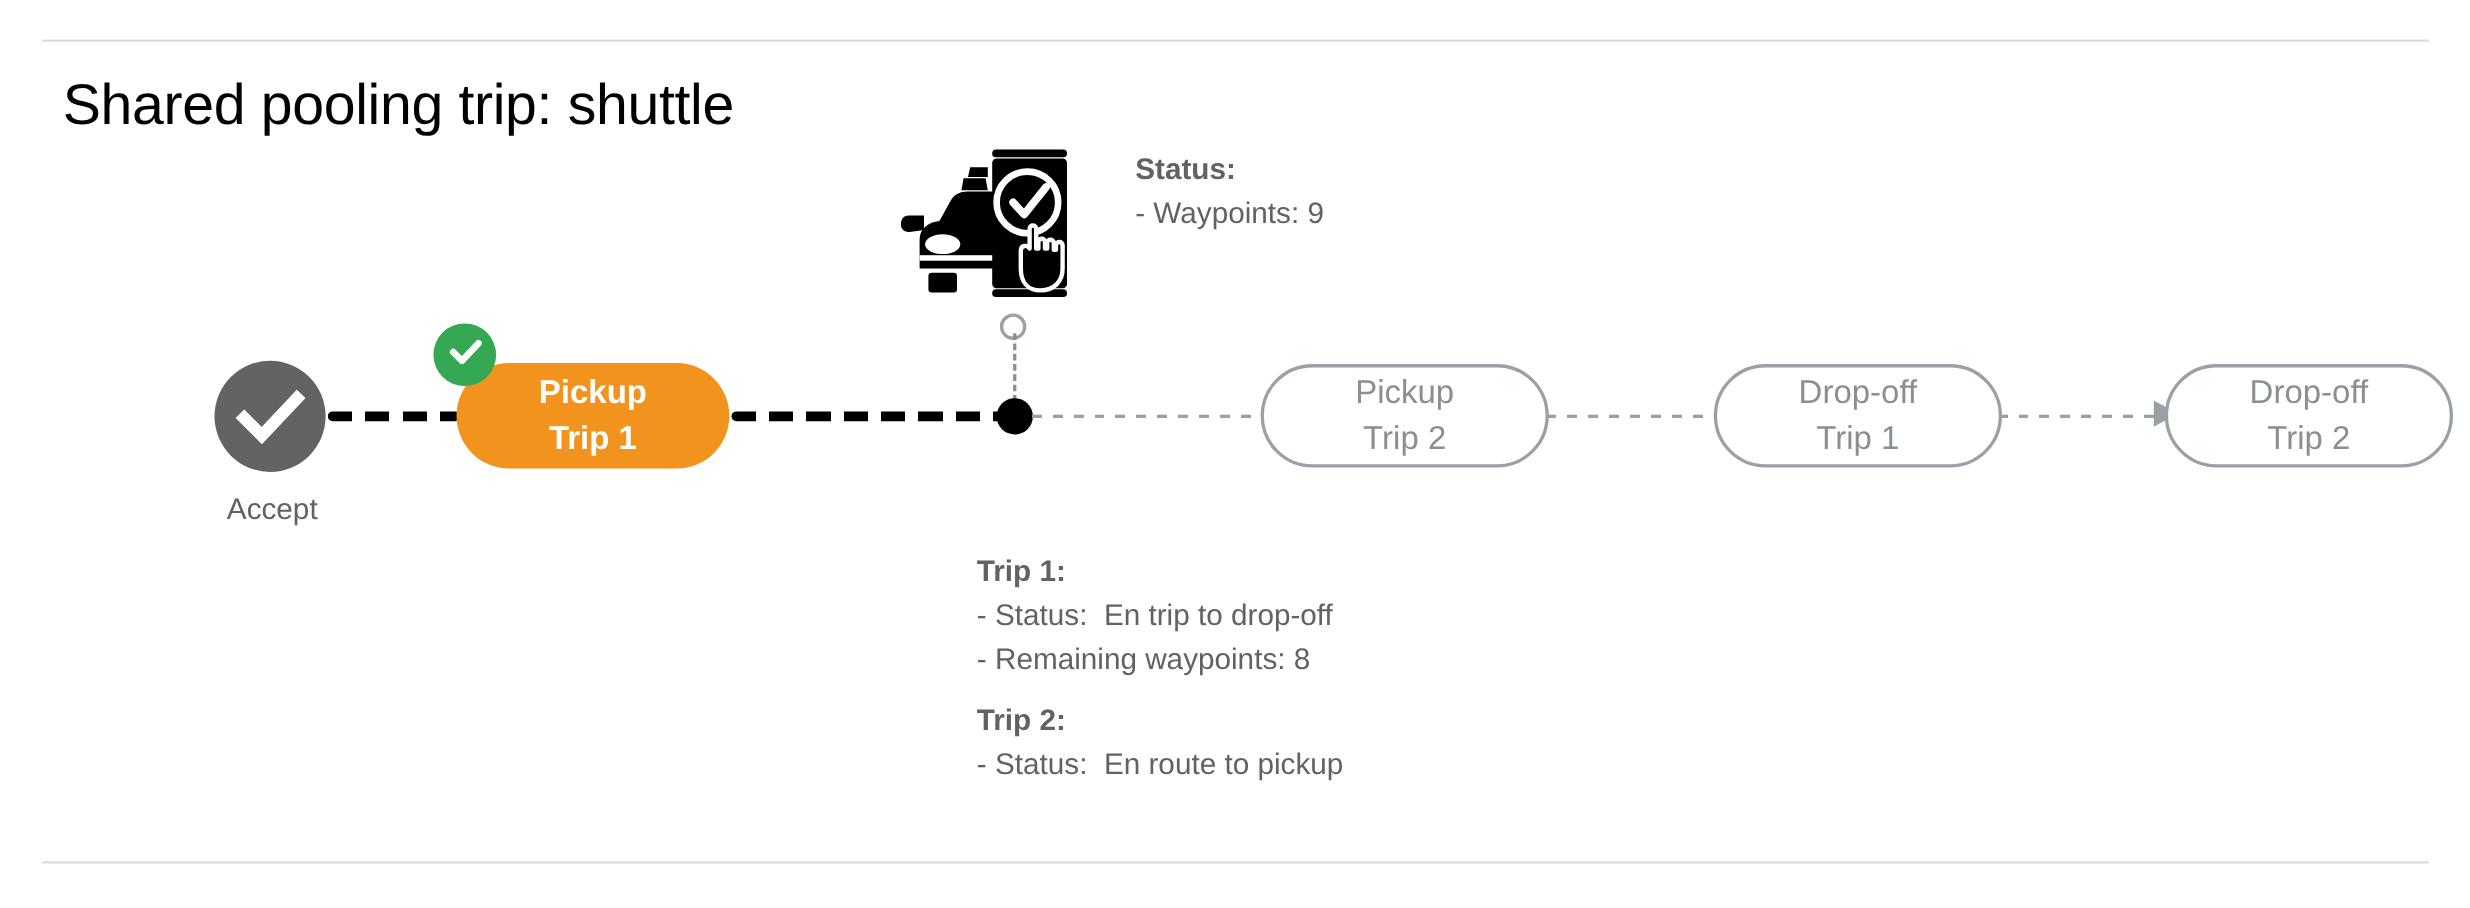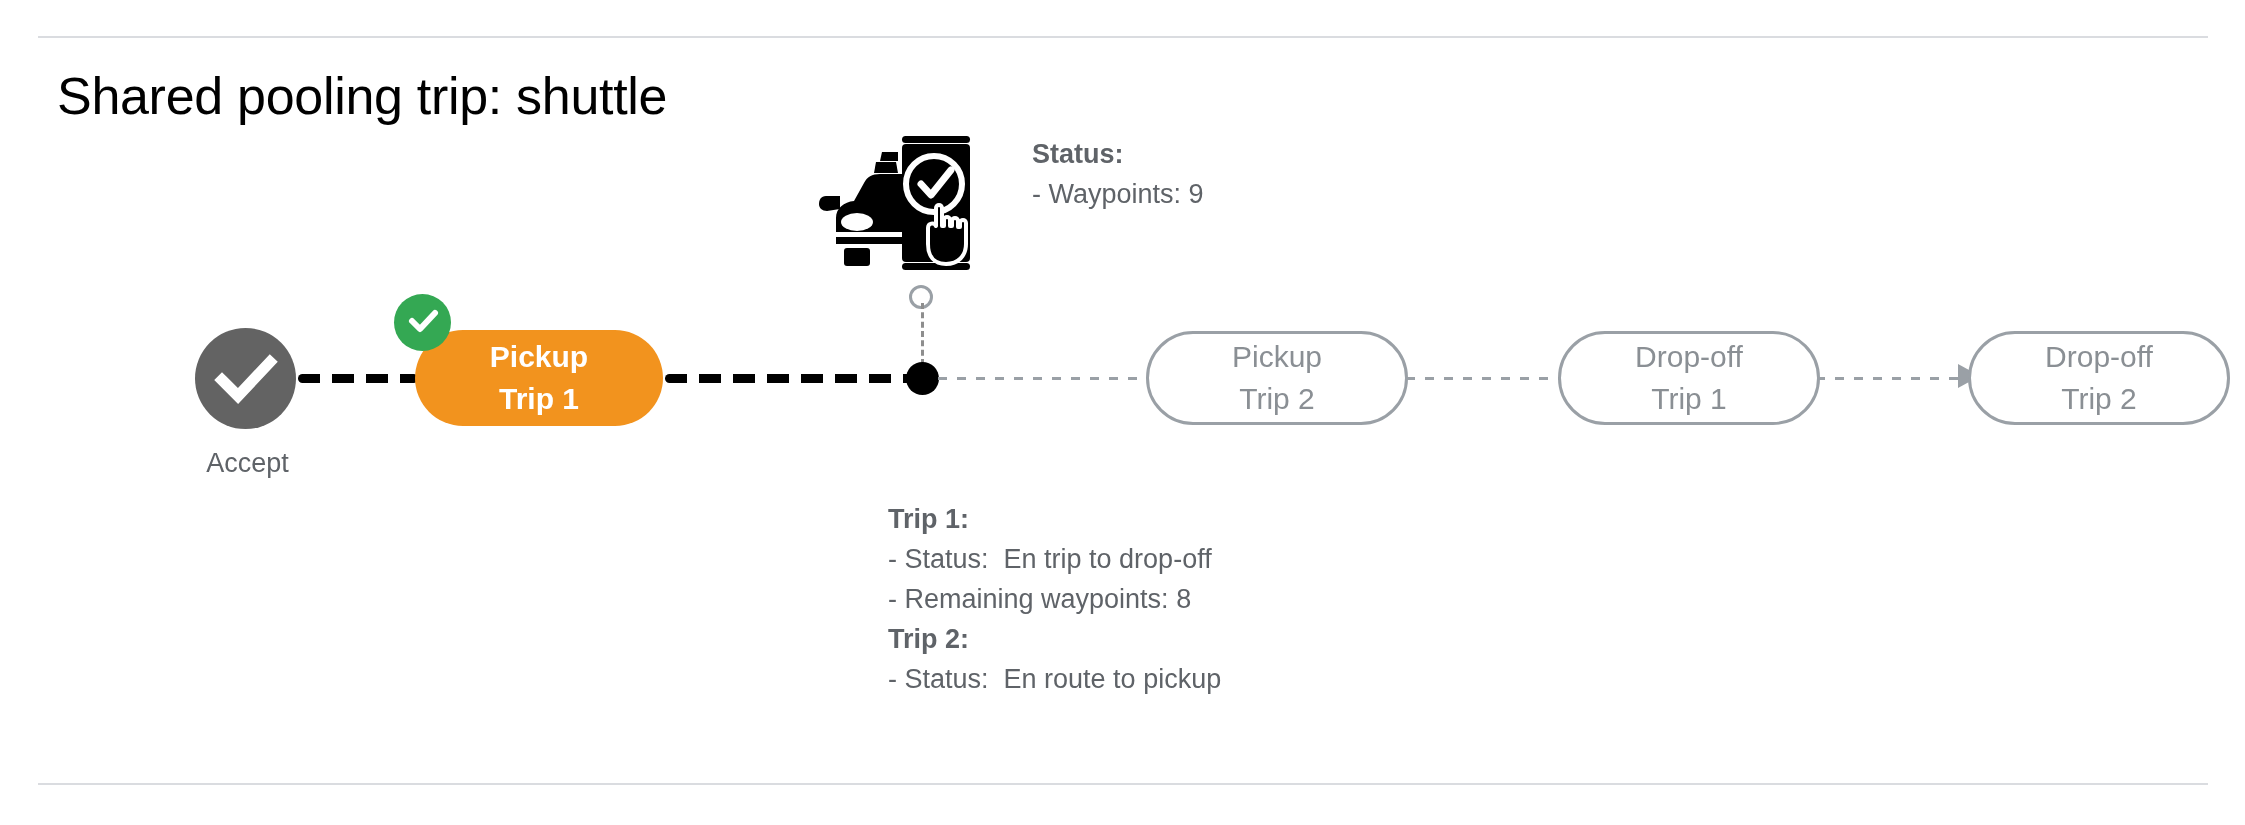--- a/index.html
+++ b/index.html
@@ -215,21 +215,21 @@
     line-height: 40px;
     white-space: nowrap;
   }
   .annotation .hd {
     font-weight: bold;
     color: #5f6368;
   }
 
   .annot-vehicle { left: 1032px; top: 134px; }
   .annot-trips   { left: 888px;  top: 499px; }
-  .annot-trips .group-2 { margin-top: 0; }
+  .annot-trips .group-2 { margin-top: 16px; }
 
   .pre { white-space: pre; }
 
   
   .vehicle-icon {
     position: absolute;
     left: 818px;
     top: 122px;
     width: 160px;
     height: 160px;

